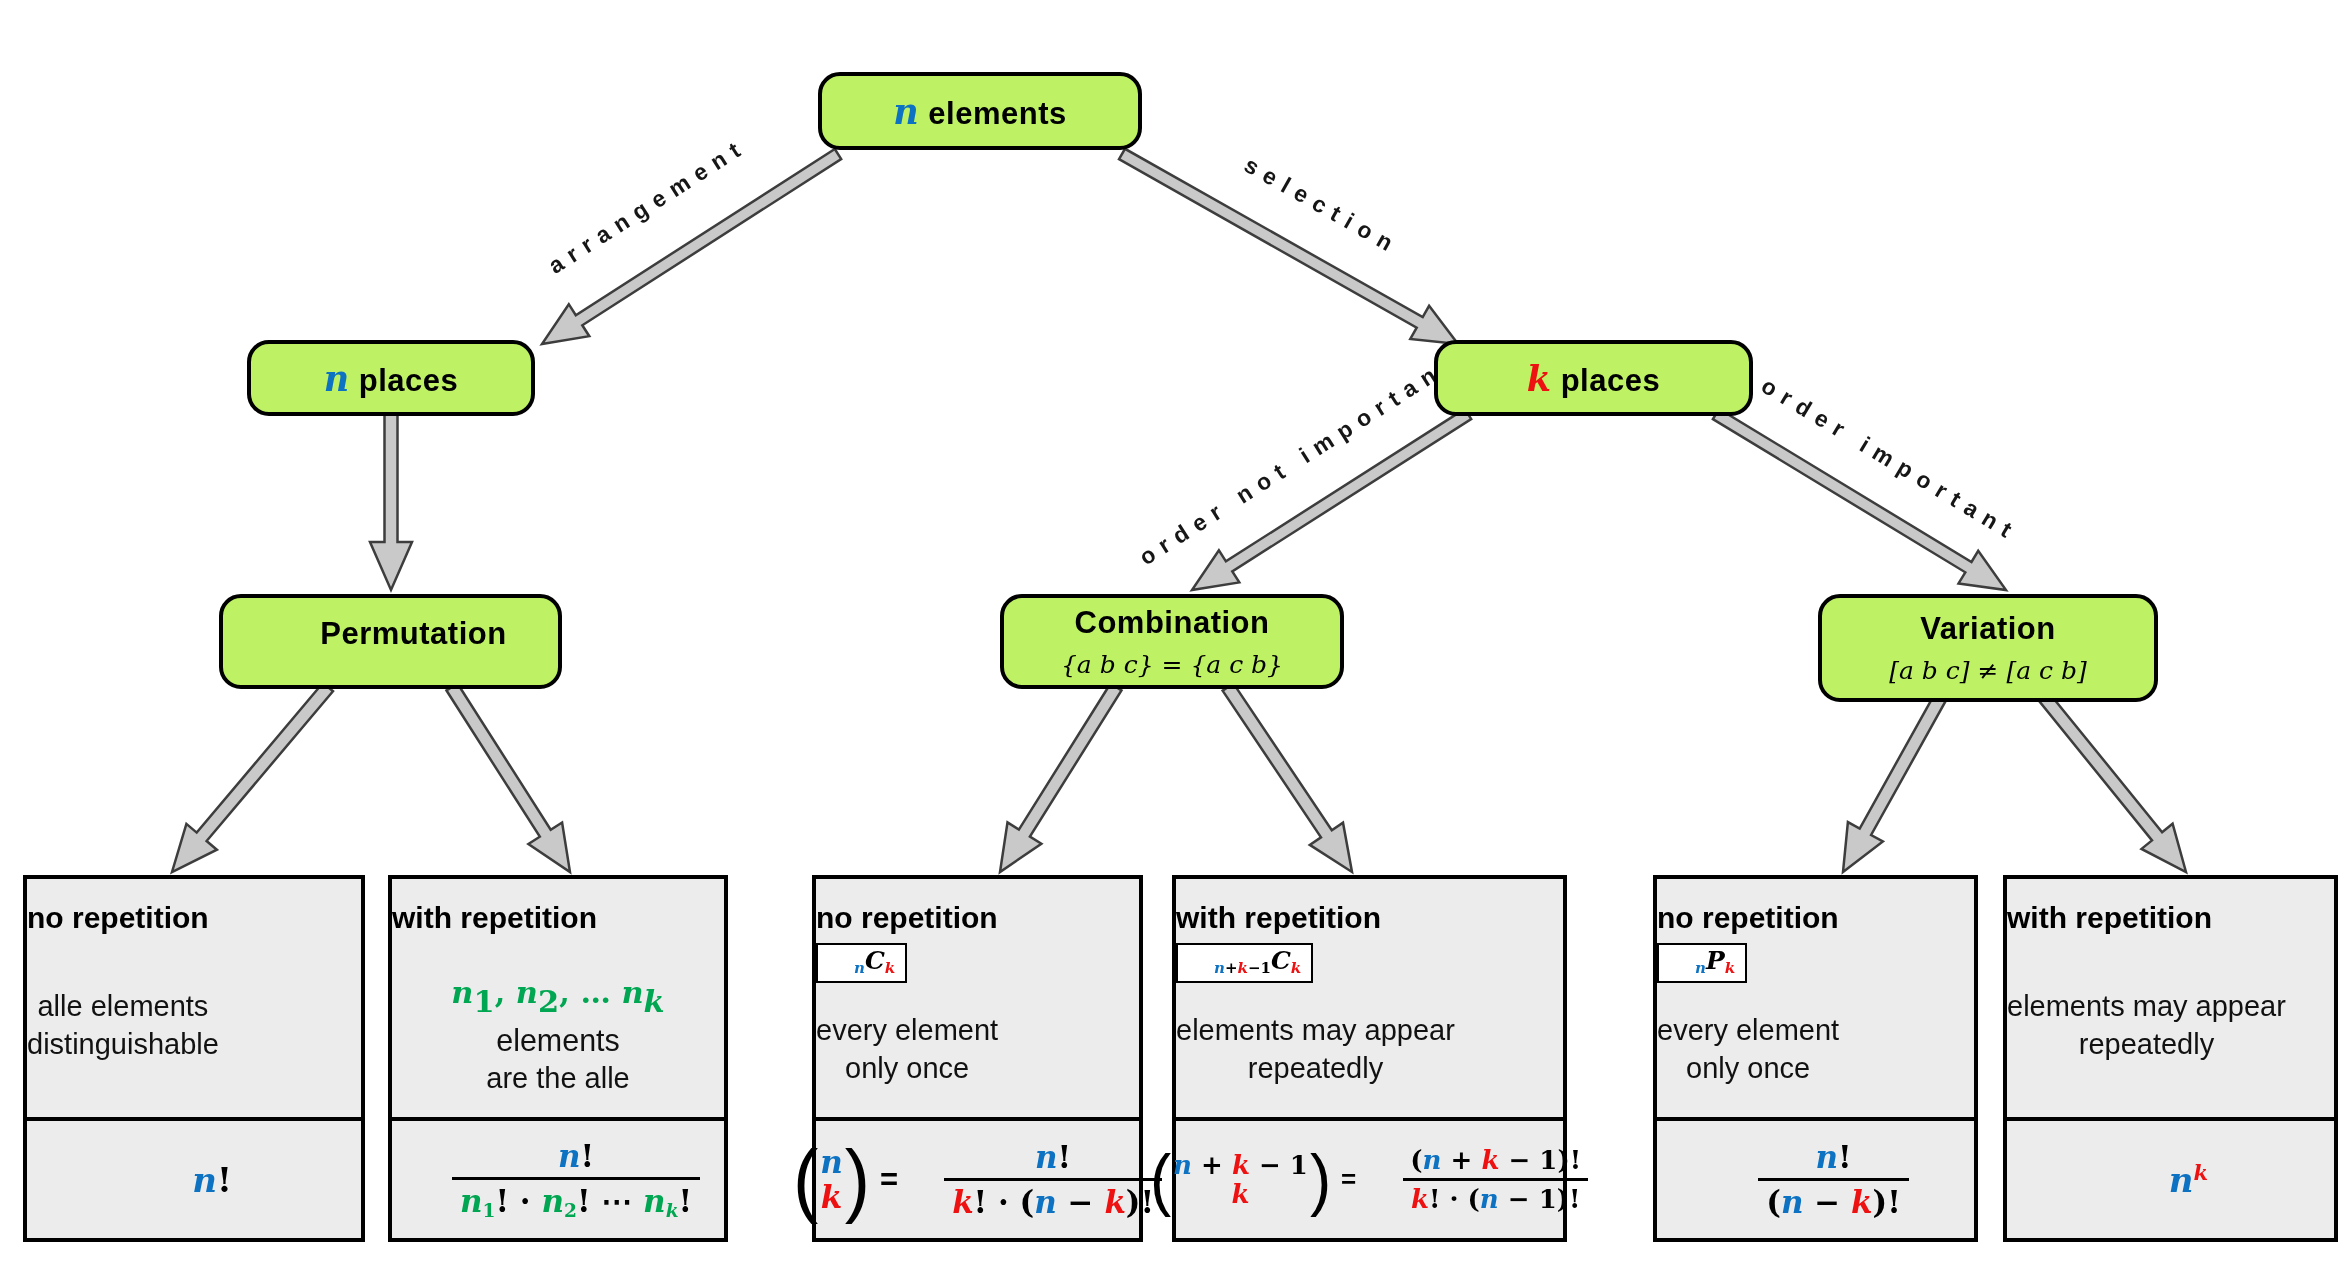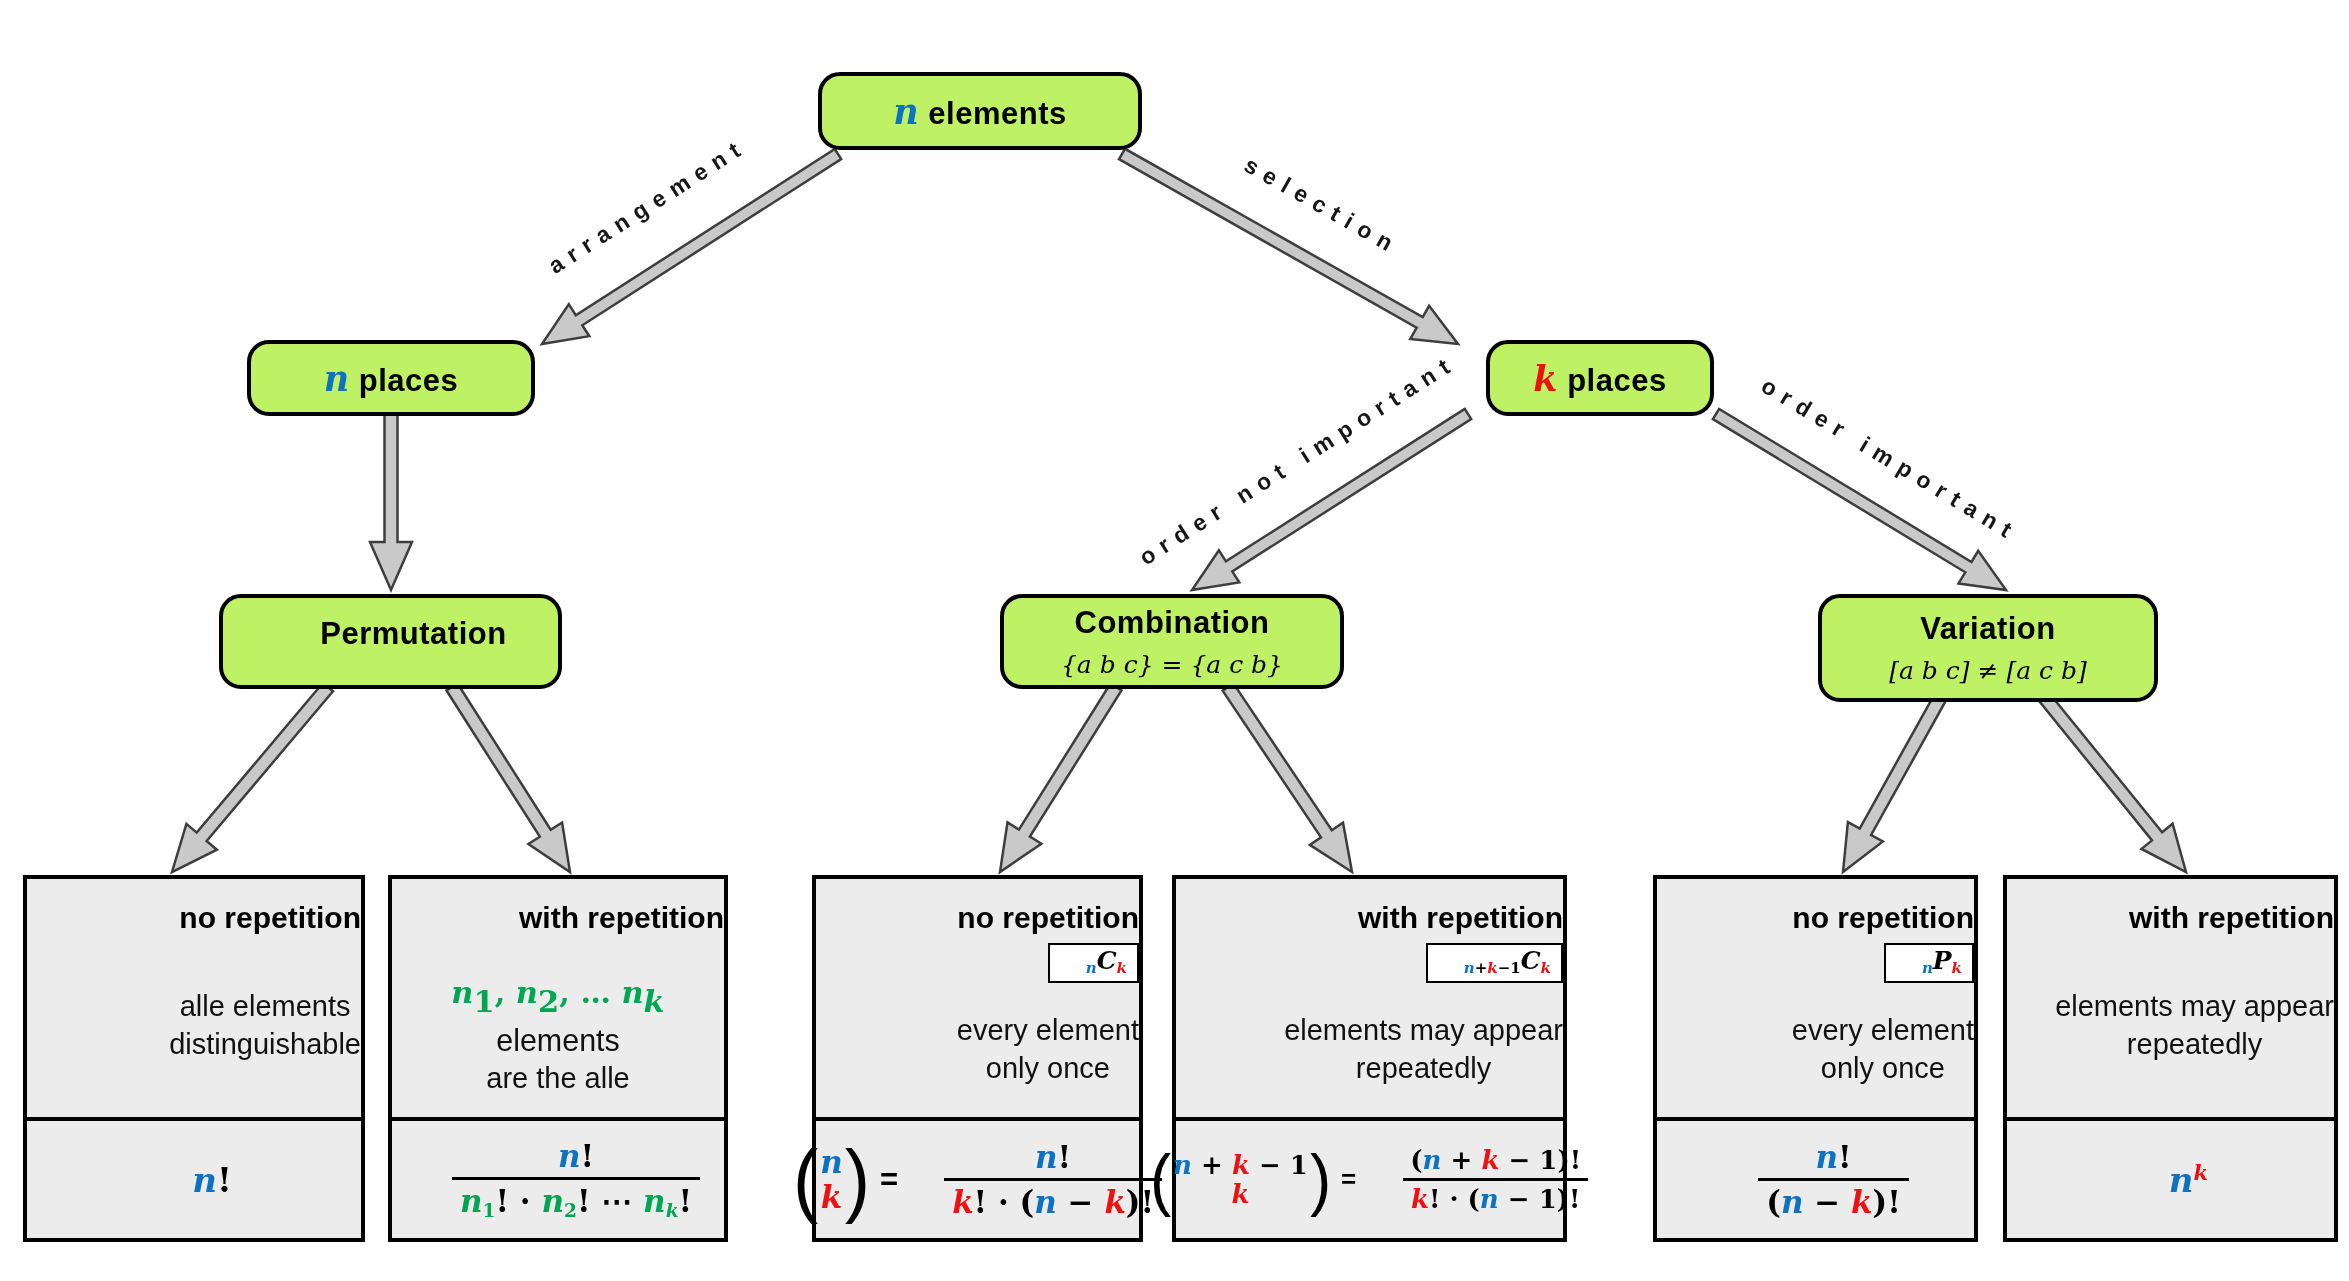--- a/index.html
+++ b/index.html
@@ -27,21 +27,21 @@
     font-size:23px; font-weight:600; letter-spacing:0.36em; color:#161616;
     white-space:nowrap;
   }
 
   
   .leaf {
     position:absolute; top:875px; height:367px; box-sizing:border-box;
     background:#ececec; border:4px solid #000;
     display:flex; flex-direction:column;
   }
-  .leaf-top { flex:1 1 auto; display:flex; flex-direction:column; align-items:flex-end; min-height:0; }
+  .leaf-top { flex:1 1 auto; display:flex; flex-direction:column; align-items:flex-start; min-height:0; }
   .leaf-title { margin-top:22px; font-size:30px; font-weight:700; }
   .badge {
     margin-top:8px; display:inline-block; background:#fff; border:2px solid #000;
     padding:2px 10px 4px; font-size:25px; line-height:1.1;
   }
   .desc-wrap { flex:1 1 auto; display:flex; align-items:center; justify-content:center; }
   .leaf-desc { font-size:29px; line-height:1.3; text-align:center; color:#111; white-space:pre-line; }
   .leaf-formula {
     height:117px; flex:0 0 auto; border-top:4px solid #000;
     display:flex; align-items:center; justify-content:center;
@@ -98,21 +98,21 @@
   <div class="arrow-label" style="left:1298px; top:460px; --r:-32.5deg">order not important</div>
   <div class="arrow-label" style="left:1890px; top:460px; --r:31deg">order important</div>
 
   <div class="node" style="left:818px; top:72px; width:324px; height:78px">
     <span class="node-title"><span class="tok c-b it">n</span><span class="tok sans"> elements</span></span>
   </div>
 
   <div class="node" style="left:247px; top:340px; width:288px; height:76px">
     <span class="node-title"><span class="tok c-b it">n</span><span class="tok sans"> places</span></span>
   </div>
-  <div class="node" style="left:1486px; top:340px; width:228px; height:76px">
+  <div class="node" style="left:1434px; top:340px; width:319px; height:76px">
     <span class="node-title"><span class="tok c-r it">k</span><span class="tok sans"> places</span></span>
   </div>
 
   <div class="node mid solo" style="left:219px; top:594px; width:343px; height:95px">
     <div class="node-title">Permutation</div>
   </div>
   <div class="node mid" style="left:1000px; top:594px; width:344px; height:95px">
     <div class="node-title">Combination</div>
     <div class="node-sub"><span class="tok it">{a b c} = {a c b}</span></div>
   </div>

